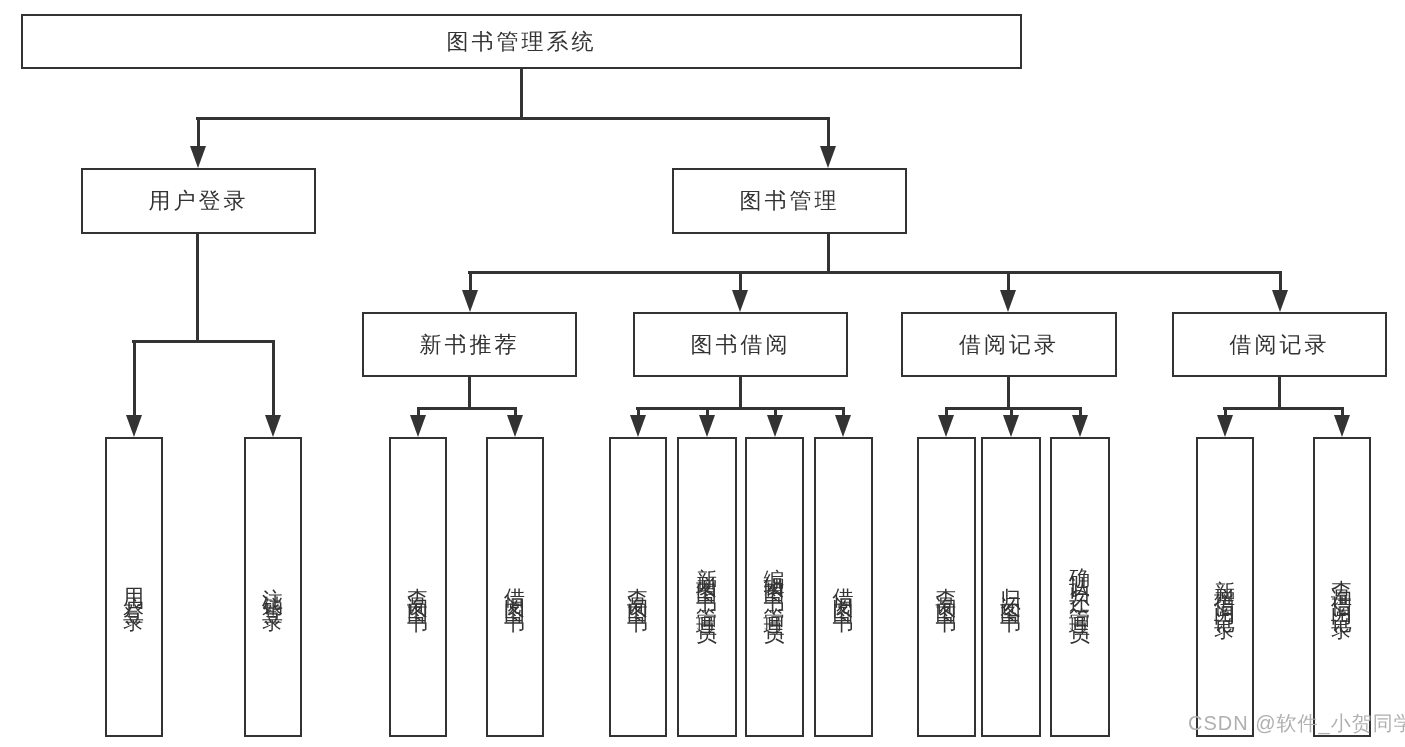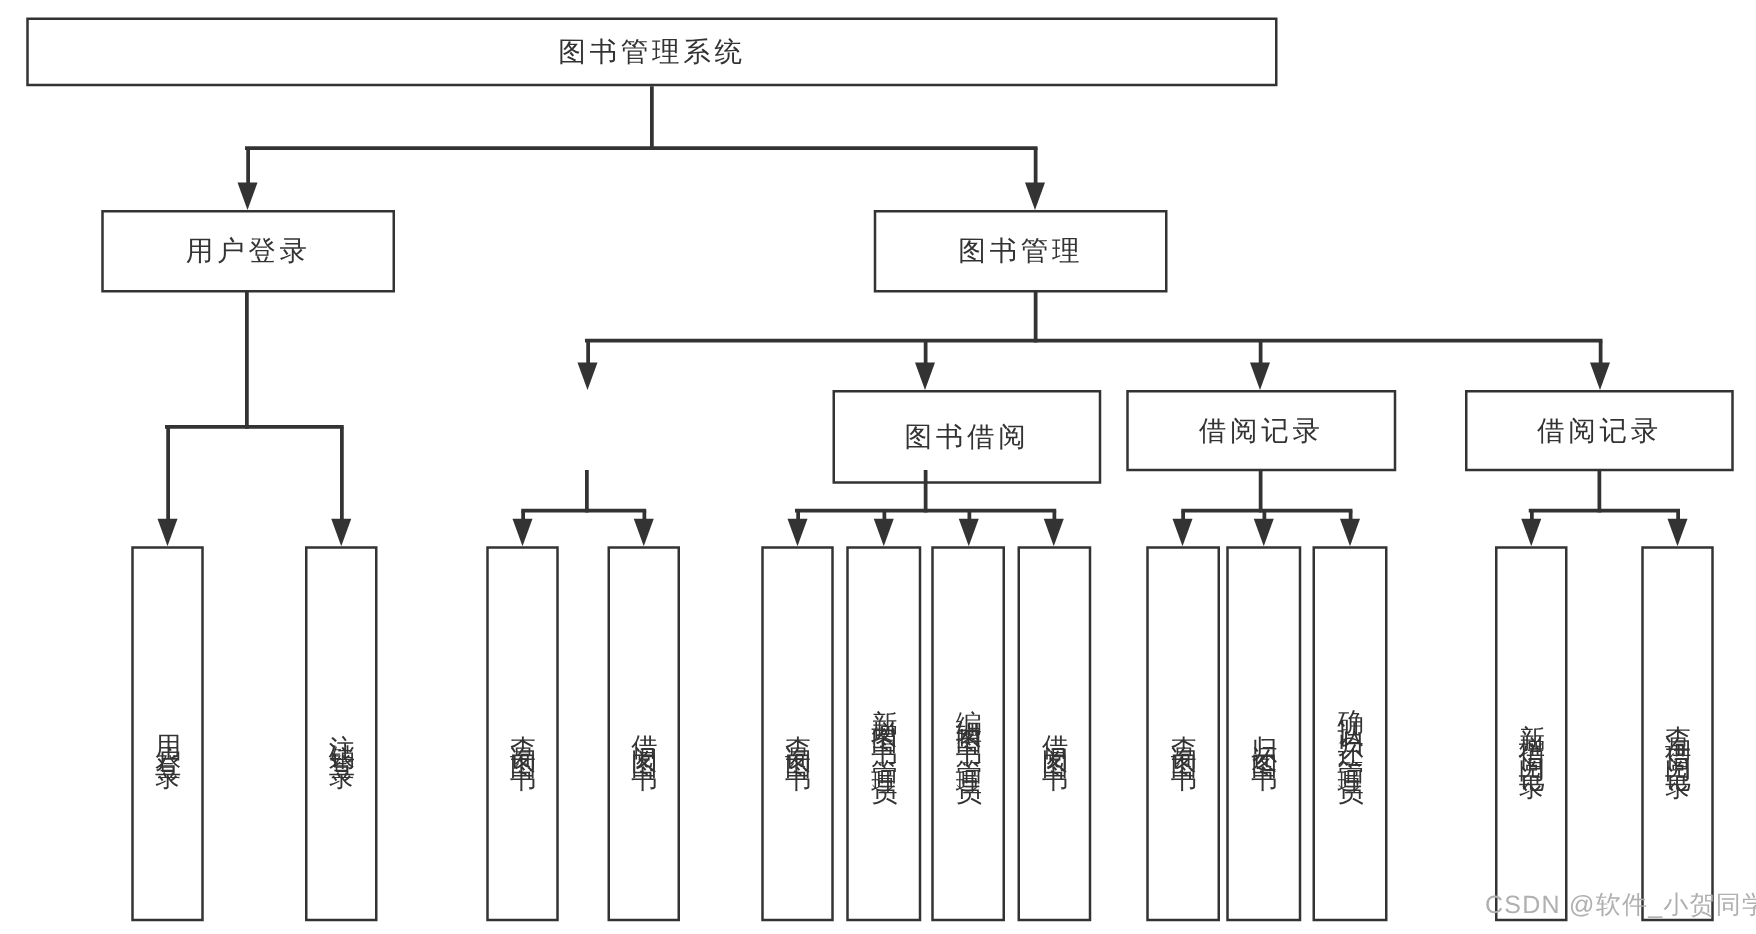--- a/index.html
+++ b/index.html
@@ -42,24 +42,25 @@
 </style>
 </head>
 <body>
 
 <div class="stage">
 
   <div class="node" style="left:21px; top:14px; width:1001px; height:55px;">图书管理系统</div>
 
   <div class="node" style="left:81px; top:168px; width:235px; height:66px;">用户登录</div>
 
-  <div class="node" style="left:699px; top:168px; width:235px; height:66px;">图书管理</div>
+  <div class="node" style="left:672px; top:168px; width:235px; height:66px;">图书管理</div>
 
+  <div class="node" style="left:362px; top:312px; width:215px; height:65px;">新书推荐</div>
 
-  <div class="node" style="left:666px; top:312px; width:215px; height:75px;text-align:right;">图书借阅</div>
+  <div class="node" style="left:633px; top:312px; width:215px; height:65px;text-align:right;">图书借阅</div>
 
   <div class="node" style="left:901px; top:312px; width:216px; height:65px;">借阅记录</div>
 
   <div class="node" style="left:1172px; top:312px; width:215px; height:65px;">借阅记录</div>
 
   <div class="node vnode" style="left:105px; top:437px; width:58px; height:300px;">用户登录</div>
 
   <div class="node vnode" style="left:244px; top:437px; width:58px; height:300px;">注销登录</div>
 
   <div class="node vnode" style="left:389px; top:437px; width:58px; height:300px;">查询图书</div>

